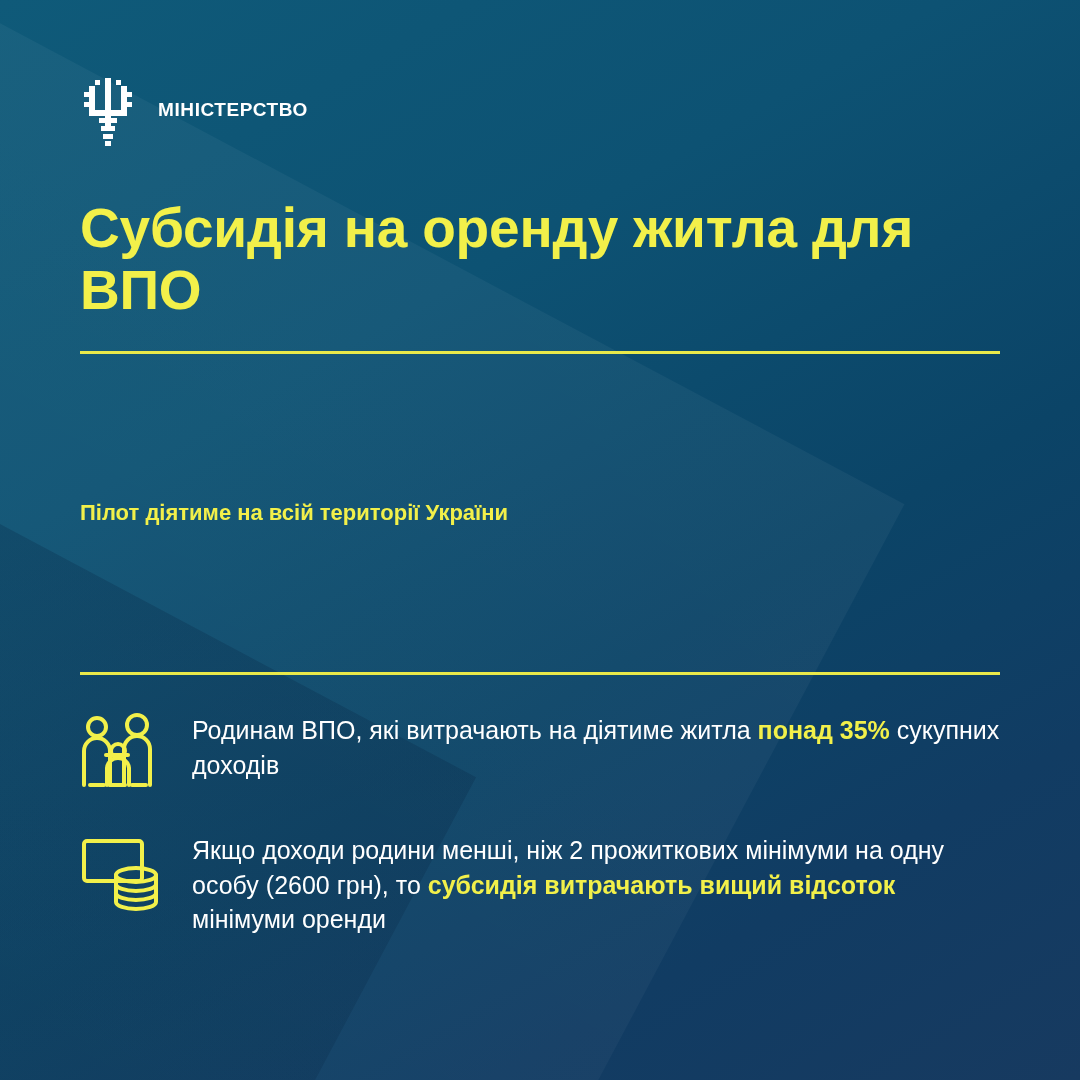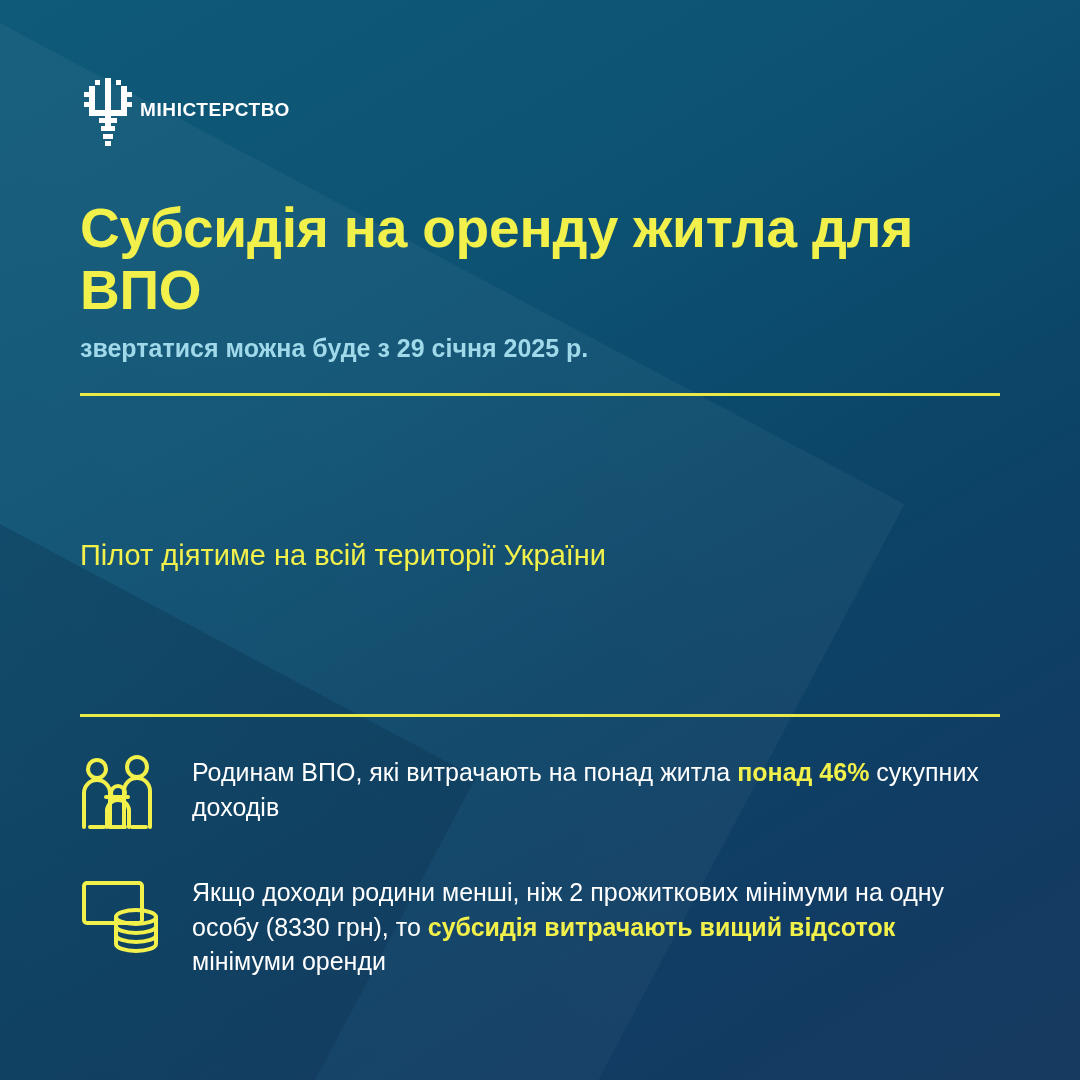--- a/index.html
+++ b/index.html
@@ -63,21 +63,21 @@
     padding: 0 80px;
     box-sizing: border-box;
     height: 100%;
   }
 
   
   .logo-row {
     display: flex;
     align-items: center;
     padding-top: 72px;
-    gap: 4px;
+    gap: 22px;
   }
   .emblem {
     width: 56px;
     height: 76px;
     flex: 0 0 auto;
   }
   .ministry-name {
     color: #ffffff;
     font-size: 19px;
     font-weight: bold;
@@ -114,22 +114,22 @@
   }
 
   
   .pilot-zone {
     height: 318px;
     display: flex;
     align-items: center;
   }
   .pilot-text {
     color: #f2f04a;
-    font-size: 29px;
-    font-weight: normal;
+    font-size: 22px;
+    font-weight: bold;
     line-height: 1.2;
   }
 
   
   .section-heading {
     margin-top: 56px;
     color: #f2f04a;
     font-size: 35px;
     font-weight: bold;
   }
@@ -192,21 +192,20 @@
             <rect x="36" y="8" width="5" height="5"></rect>
           </g>
         </svg>
       </div>
       <div class="ministry-name">
         <div>МІНІСТЕРСТВО</div>
       </div>
     </div>
 
     <div class="title">Субсидія на оренду житла для ВПО</div>
-    <div class="subtitle">звертатися можна буде з 29 січня 2025 р.</div>
 
     <div class="rule"></div>
 
     <div class="pilot-zone">
       <div class="pilot-text">Пілот діятиме на всій території України</div>
     </div>
 
     <div class="rule second"></div>
 
 
@@ -219,35 +218,35 @@
             <circle cx="38" cy="40" r="7"></circle>
             <path d="M4 74 V40 a13 13 0 0 1 13 -13 a13 13 0 0 1 13 13 V74"></path>
             <path d="M44 74 V38 a13 13 0 0 1 13 -13 a13 13 0 0 1 13 13 V74"></path>
             <path d="M27 74 V57 a11 11 0 0 1 11 -10 a11 11 0 0 1 11 10 V74"></path>
             <path d="M10 74 h14 M30 74 h15 M52 74 h14"></path>
             <path d="M26 44 h22"></path>
           </g>
         </svg>
       </div>
       <div class="bullet-text">
-        <span>Родинам ВПО, які витрачають на понад житла </span><span class="hl">понад 46%</span><span> сукупних доходів</span>
+        <span>Родинам ВПО, які витрачають на діятиме житла </span><span class="hl">понад 35%</span><span> сукупних доходів</span>
       </div>
     </div>
 
     <div class="bullet">
       <div class="bullet-icon">
         <svg viewBox="0 0 86 86" width="86" height="86" aria-hidden="true">
           <g fill="none" stroke="#f2f04a" stroke-width="4" stroke-linejoin="round" stroke-linecap="round">
             <rect x="4" y="10" width="58" height="40" rx="3"></rect>
             <ellipse cx="56" cy="44" rx="20" ry="7"></ellipse>
             <path d="M36 44 v9 a20 7 0 0 0 40 0 v-9"></path>
             <path d="M36 53 v9 a20 7 0 0 0 40 0 v-9"></path>
             <path d="M36 62 v9 a20 7 0 0 0 40 0 v-9"></path>
           </g>
         </svg>
       </div>
       <div class="bullet-text">
-        <span>Якщо доходи родини менші, ніж 2 прожиткових мінімуми на одну особу (8330 грн), то </span><span class="hl">субсидія витрачають вищий відсоток</span><span> мінімуми оренди</span>
+        <span>Якщо доходи родини менші, ніж 2 прожиткових мінімуми на одну особу (2600 грн), то </span><span class="hl">субсидія витрачають вищий відсоток</span><span> мінімуми оренди</span>
       </div>
     </div>
 
   </div>
 </div>
 
 </body></html>

